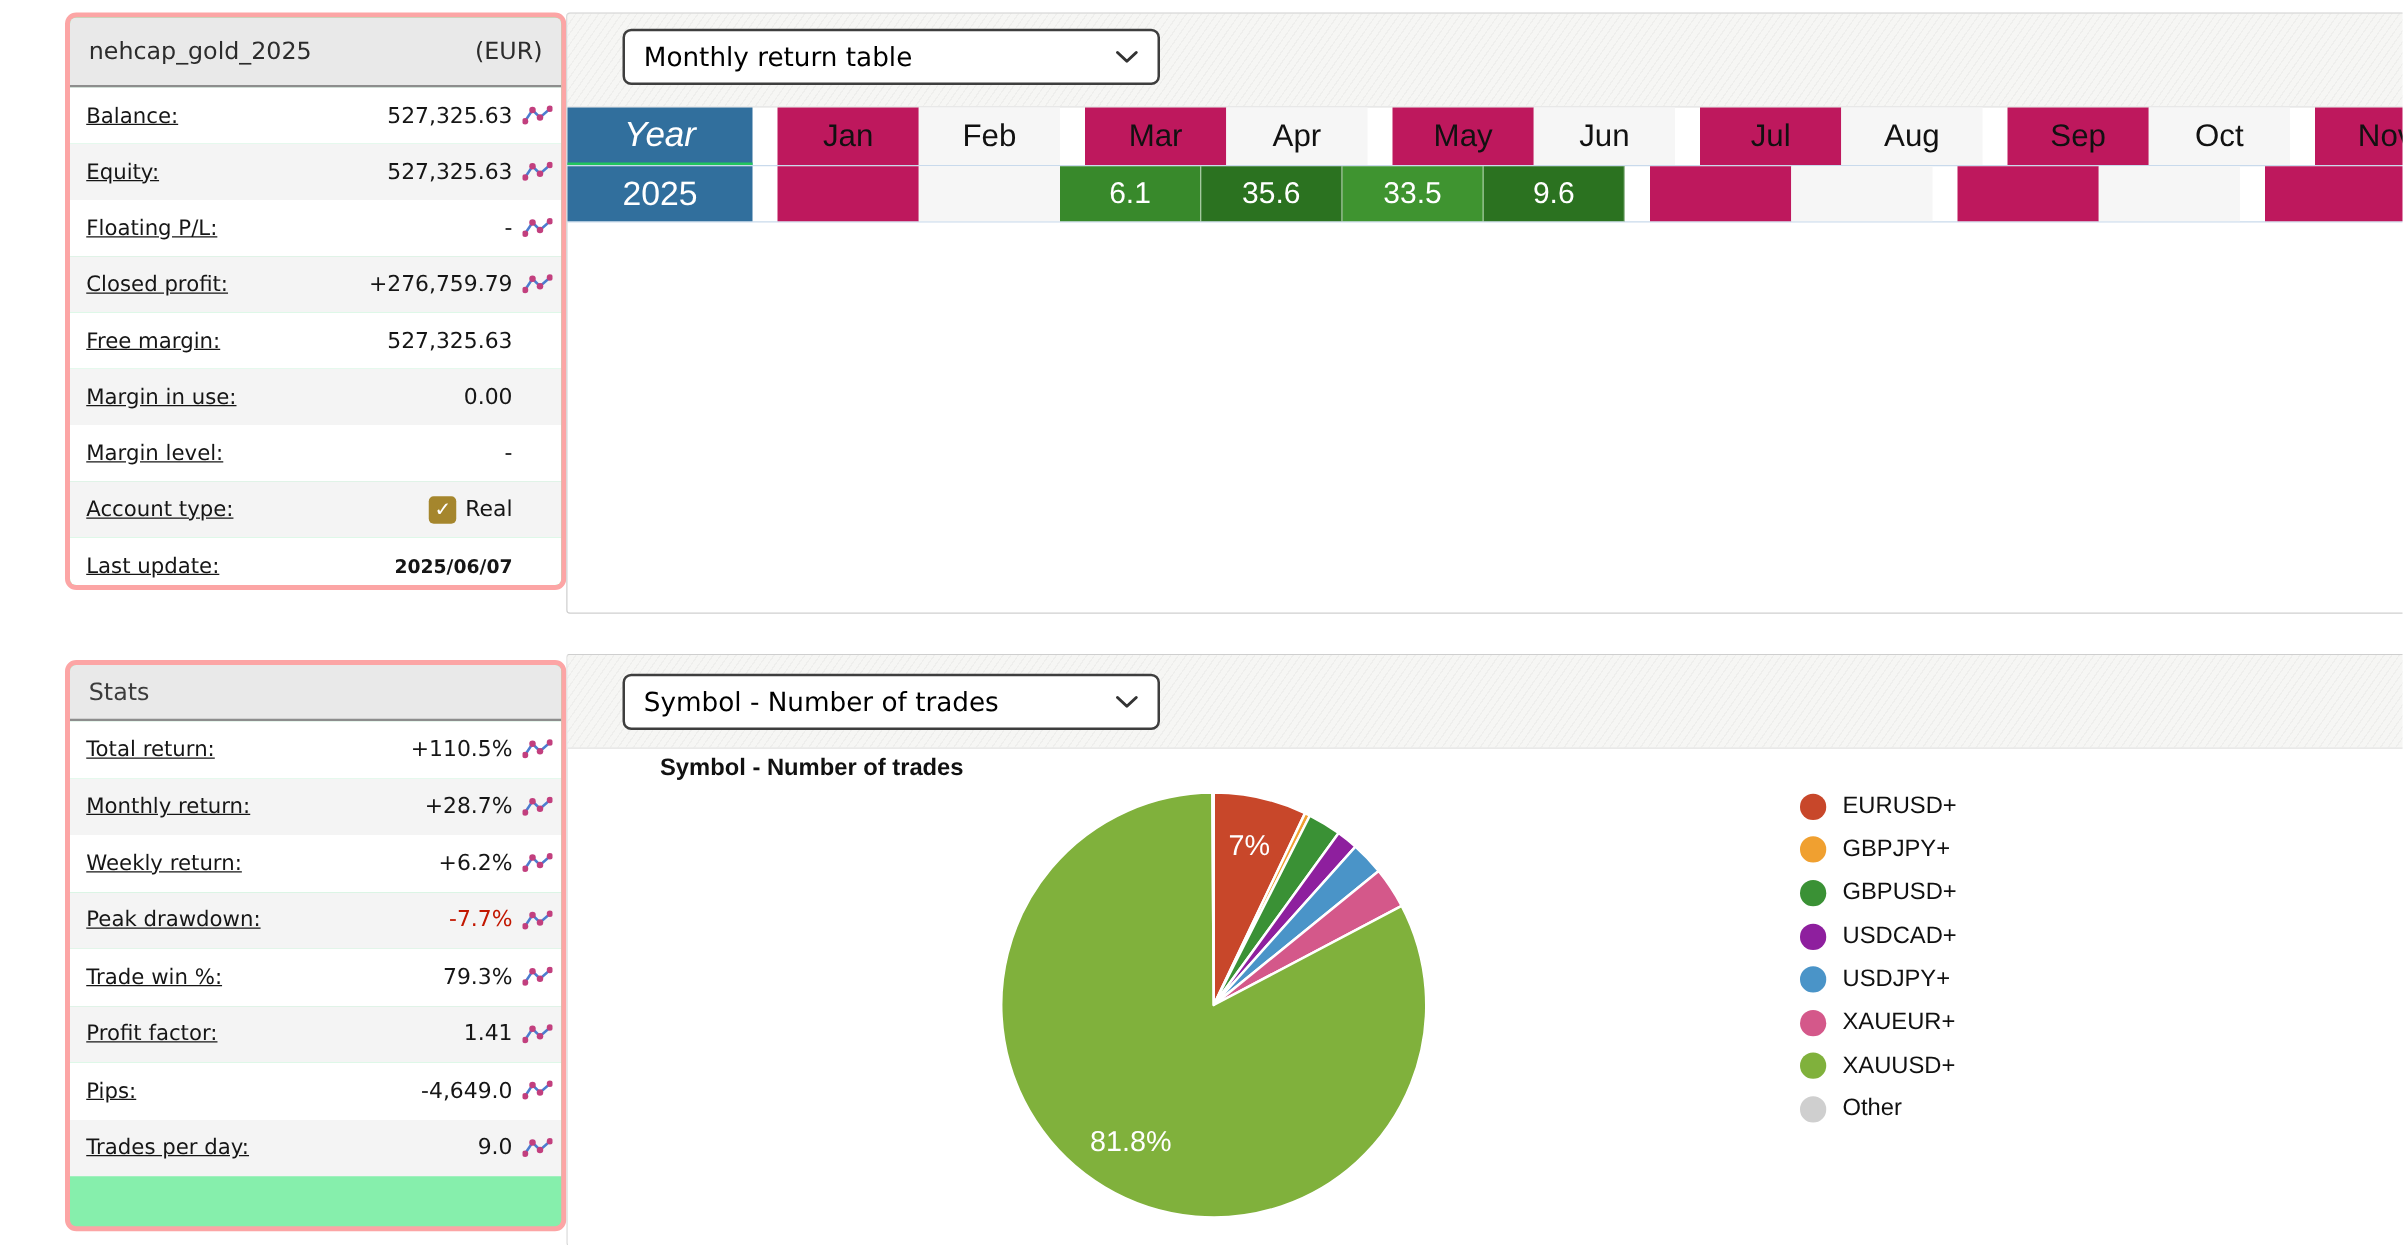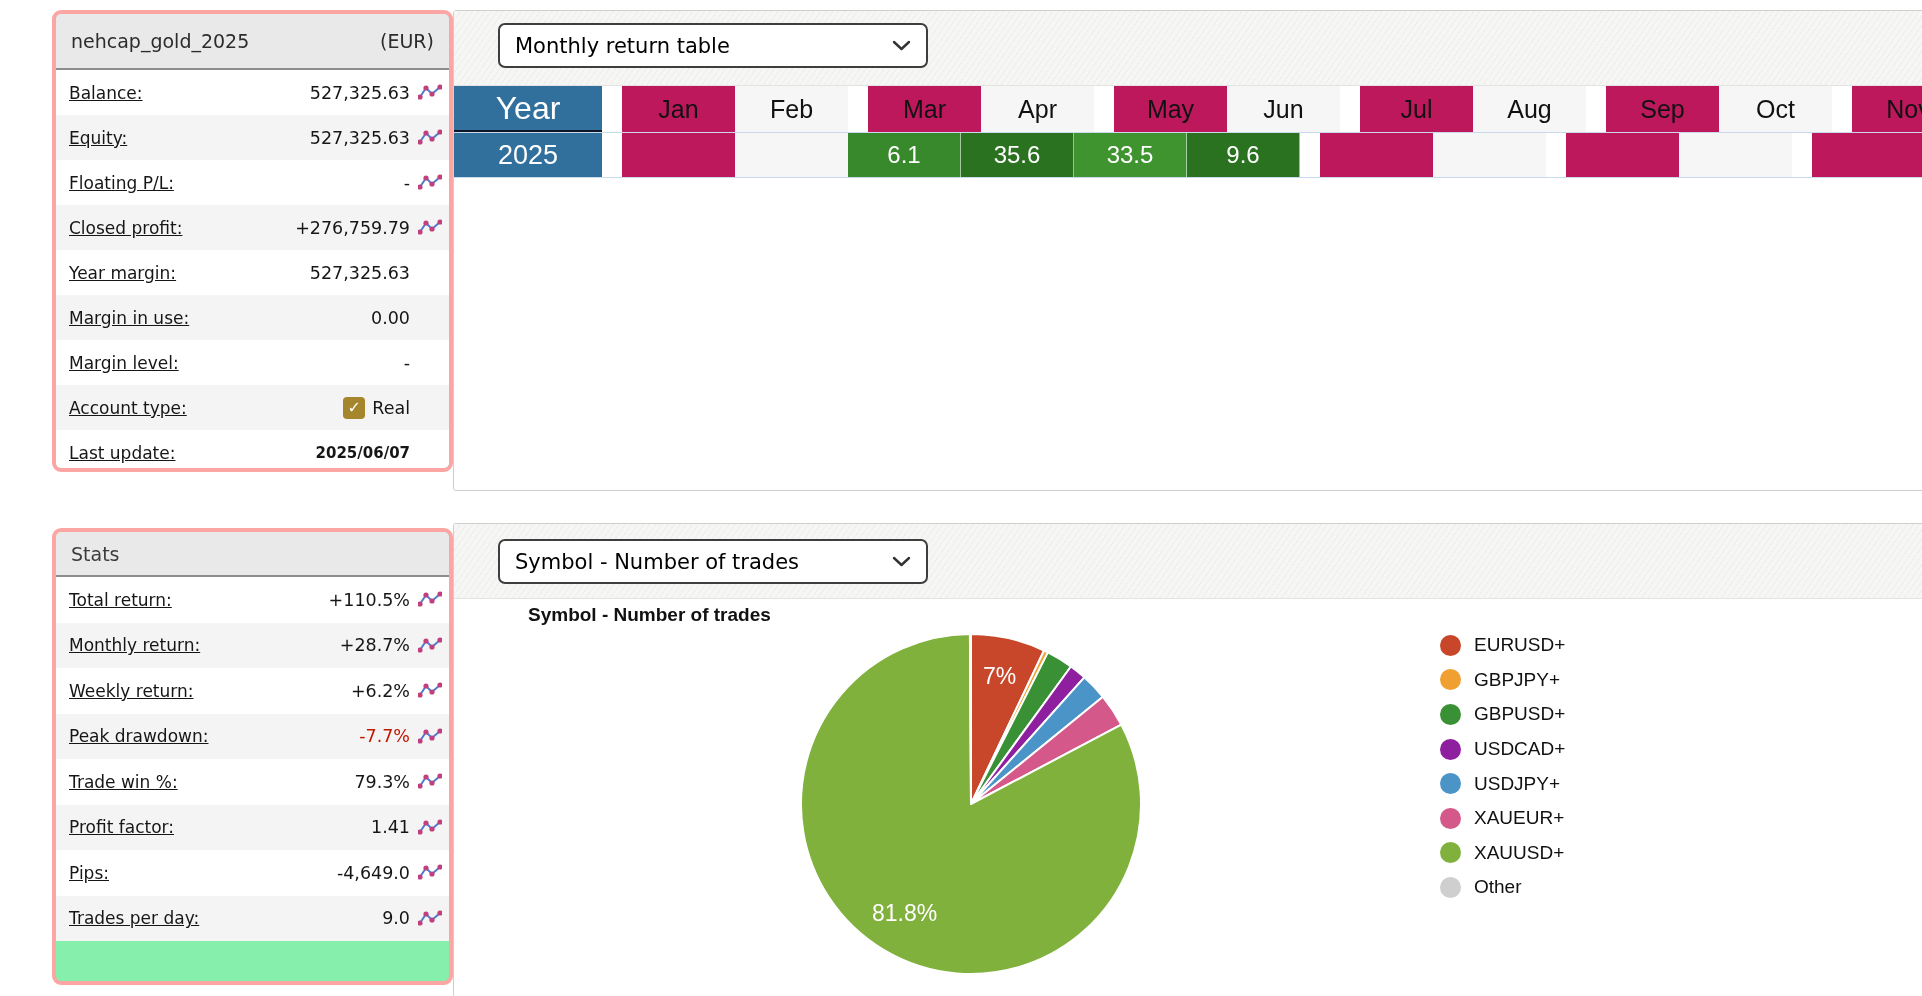--- a/index.html
+++ b/index.html
@@ -67,21 +67,21 @@
     font-family:"Liberation Sans",sans-serif;}
   .mt-row{display:flex;}
   .mt-cell{
     width:113px;box-sizing:border-box;display:flex;align-items:center;justify-content:center;
     color:#111;
   }
   .mt-header .mt-cell{height:46px;font-size:25px;}
   .mt-data .mt-cell{height:44px;font-size:24px;}
   .mt-data{border-top:1px solid #c9daec;border-bottom:1px solid #c9daec;}
   .year-col{width:148px;background:#316f9d;color:#fff !important;}
-  .mt-header .year-col{font-size:32px;border-bottom:2px solid #0f172a;}
+  .mt-header .year-col{font-size:28px;border-bottom:2px solid #22c55e;font-style:italic;}
   .mt-data .year-col{font-size:27px;}
   .stripe-odd{background:#be185d;margin-left:20px;}
   .stripe-even{background:#f6f6f6;}
   .mt-val{color:#fff !important;border-right:1px solid rgba(255,255,255,0.55);}
   
   .chart-title{
     position:absolute;left:74px;top:80px;
     font-family:"Liberation Sans",sans-serif;font-weight:bold;font-size:19px;color:#111;
   }
   #pie-svg{position:absolute;left:297px;top:60px;}
@@ -149,21 +149,21 @@
           <svg width="24" height="17" viewBox="0 0 24 17">
             <polyline points="2,13 8,4 14,10 22,3" fill="none" stroke="#4d7ccf" stroke-width="2"></polyline>
             <circle cx="2" cy="13" r="2.6" fill="#c23f7e"></circle>
             <circle cx="8" cy="4" r="2.6" fill="#c23f7e"></circle>
             <circle cx="14" cy="10" r="2.6" fill="#c23f7e"></circle>
             <circle cx="22" cy="3" r="2.6" fill="#c23f7e"></circle>
           </svg>
         </span>
       </div>
       <div class="srow">
-        <span class="lab">Year margin:</span>
+        <span class="lab">Free margin:</span>
         <span class="val">527,325.63</span>
         <span class="iconslot"></span>
       </div>
       <div class="srow">
         <span class="lab">Margin in use:</span>
         <span class="val">0.00</span>
         <span class="iconslot"></span>
       </div>
       <div class="srow">
         <span class="lab">Margin level:</span>

